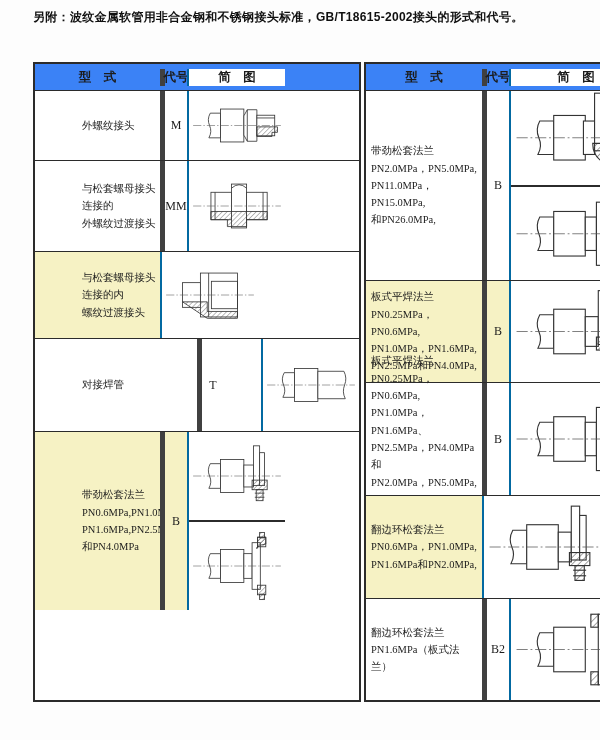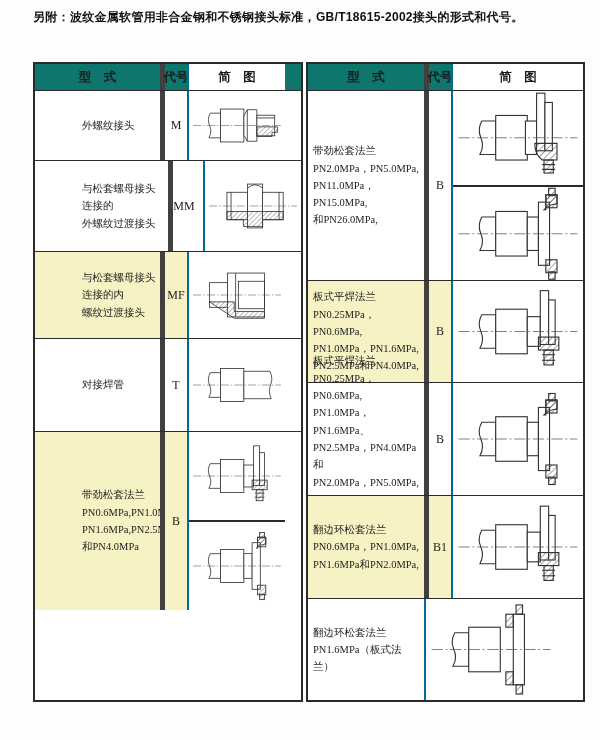--- a/index.html
+++ b/index.html
@@ -23,21 +23,21 @@
   .c-code{border-left:5px solid #404040;justify-content:center;
           font-size:12px;text-align:center;}
   .c-diag{border-left:2px solid #0369a1;padding:0;background:#fff;
           flex-direction:column;align-items:stretch;}
   .tbl-left .c-type{width:125px;padding-left:47px;}
   .tbl-left .c-code{width:27px;}
   .tbl-left .c-diag{width:98px;}
   .tbl-right .c-type{width:116px;}
   .tbl-right .c-code{width:27px;}
   .tbl-right .c-diag{width:132px;}
-  .hdr{background:#0f766e;height:26px;}
+  .hdr{background:#3b82f6;height:26px;align-items:center;}
   .hdr .cell{justify-content:center;font-weight:bold;font-size:12.5px;
              padding:0;white-space:pre;}
   .hl{background:#f6f2c4;}
   .dcell{flex:1;display:flex;align-items:center;justify-content:center;overflow:hidden;}
   .dcell + .dcell{border-top:2px solid #2b2b2b;}
   .dcell svg{width:100%;height:100%;display:block;}
   .defs{position:absolute;width:0;height:0;overflow:hidden;}
 </style>
 </head>
 <body>
@@ -172,47 +172,46 @@
       <div class="cell c-diag">
         <div class="dcell">
             <svg>
               <use href="#sym-male-thread-fitting" xlink:href="#sym-male-thread-fitting"></use>
             </svg>
           </div>
       </div>
     </div>
 
 
-    <div class="row" style="height:90px;gap:8px;">
+    <div class="row" style="height:90px;">
       <div class="cell c-type">与松套螺母接头连接的
 外螺纹过渡接头</div>
       <div class="cell c-code">MM</div>
       <div class="cell c-diag">
         <div class="dcell">
             <svg>
               <use href="#sym-male-male-adapter" xlink:href="#sym-male-male-adapter"></use>
             </svg>
           </div>
       </div>
     </div>
 
     <div class="row" style="height:86px;">
       <div class="cell c-type hl">与松套螺母接头连接的内
 螺纹过渡接头</div>
-      <div class="cell c-code hl">MF</div>
       <div class="cell c-diag">
         <div class="dcell">
             <svg>
               <use href="#sym-male-female-adapter" xlink:href="#sym-male-female-adapter"></use>
             </svg>
           </div>
       </div>
     </div>
 
-    <div class="row" style="height:92px;">
+    <div class="row" style="height:92px;gap:37px;">
       <div class="cell c-type">对接焊管</div>
       <div class="cell c-code">T</div>
       <div class="cell c-diag">
         <div class="dcell">
             <svg>
               <use href="#sym-butt-weld-pipe" xlink:href="#sym-butt-weld-pipe"></use>
             </svg>
           </div>
       </div>
     </div>
@@ -294,33 +293,33 @@
               <use href="#sym-lap-flange-tabs" xlink:href="#sym-lap-flange-tabs"></use>
             </svg>
           </div>
       </div>
     </div>
 
     <div class="row" style="height:102px;">
       <div class="cell c-type hl">翻边环松套法兰
 PN0.6MPa，PN1.0MPa,
 PN1.6MPa和PN2.0MPa,</div>
-      <div class="cell c-code hl">B1</div>
       <div class="cell c-diag">
         <div class="dcell">
             <svg>
               <use href="#sym-lap-flange-upper" xlink:href="#sym-lap-flange-upper"></use>
             </svg>
           </div>
       </div>
     </div>
 
     <div class="row" style="height:101px;">
       <div class="cell c-type">翻边环松套法兰
 PN1.6MPa（板式法兰）</div>
+      <div class="cell c-code">B2</div>
       <div class="cell c-diag">
         <div class="dcell">
             <svg>
               <use href="#sym-collar-flange" xlink:href="#sym-collar-flange"></use>
             </svg>
           </div>
       </div>
     </div>
   </div>
 

